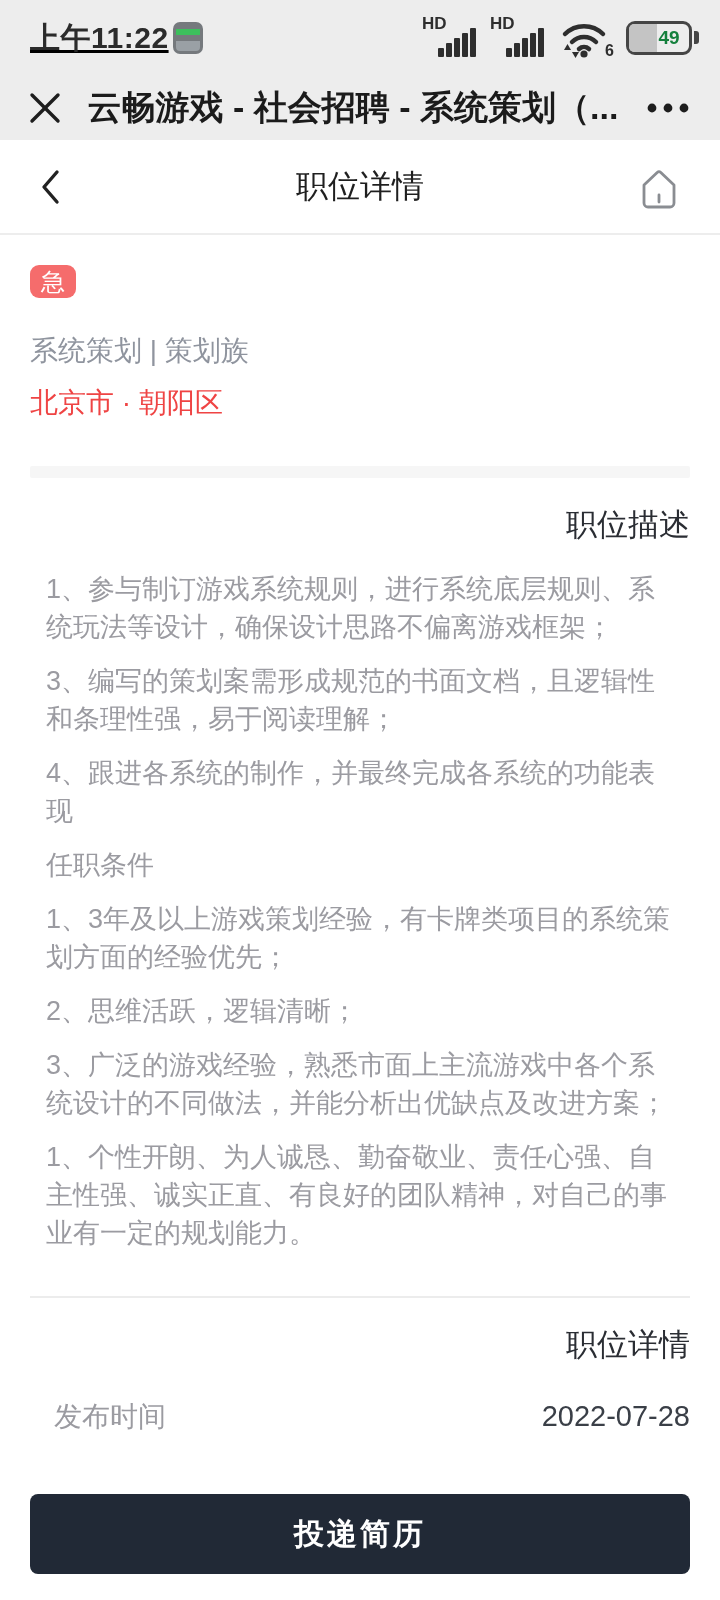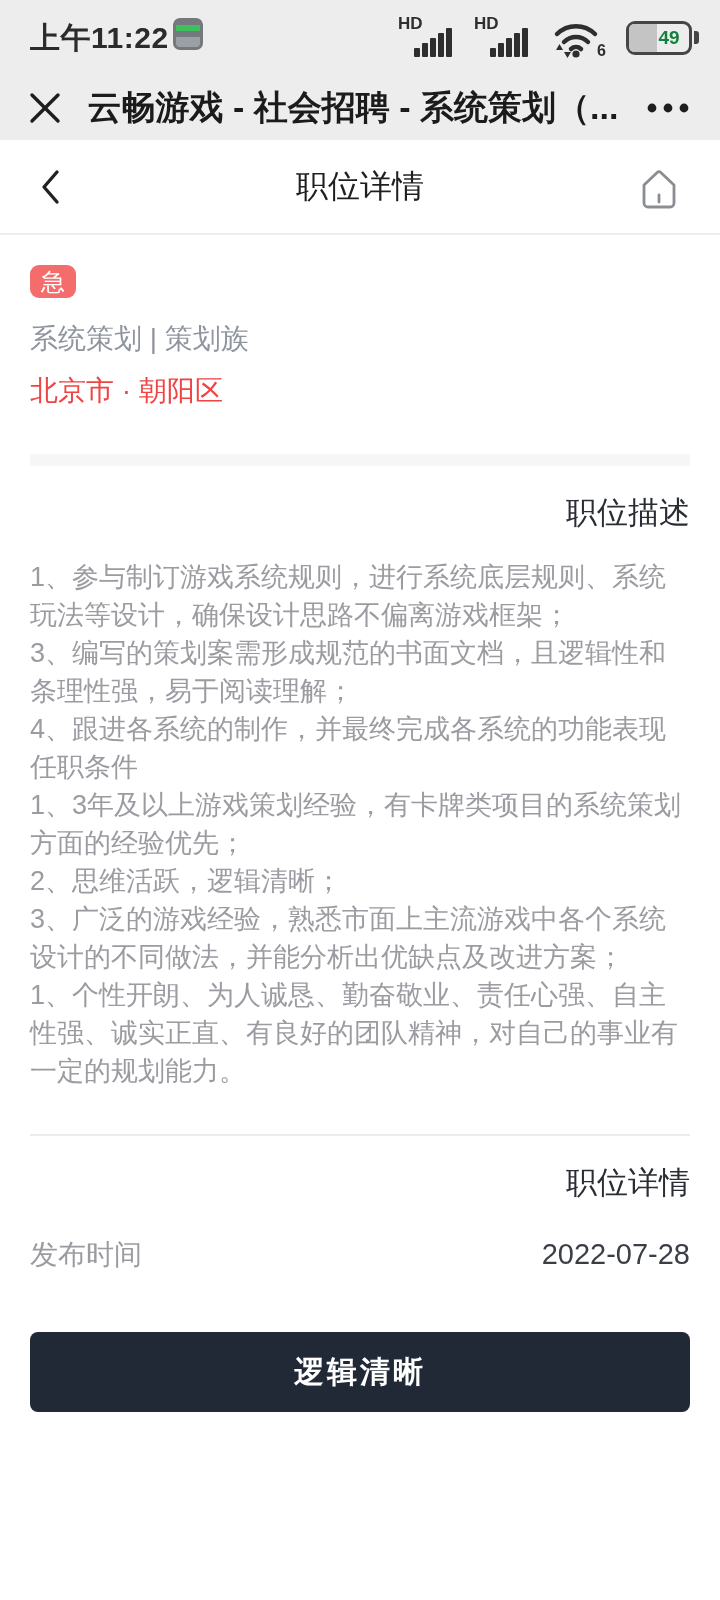--- a/index.html
+++ b/index.html
@@ -10,26 +10,26 @@
     font-family: "Liberation Sans", "DejaVu Sans", sans-serif;
     -webkit-font-smoothing: antialiased;
   }
 
   
   .status-bar {
     height: 76px; background: #ededed;
     display: flex; align-items: center; justify-content: space-between;
     padding: 0 20px 0 30px; box-sizing: border-box;
   }
-  .sb-left { display: flex; gap: 4px; }
+  .sb-left { display: flex; align-items: center; gap: 4px; text-decoration: underline; }
   .sb-time { font-size: 30px; font-weight: 600; color: #2b2b2b; letter-spacing: .5px; }
   .shot-icon { width: 30px; height: 32px; border-radius: 7px; background: #75797d; position: relative; overflow: hidden; }
   .shot-icon .stripe { position: absolute; top: 7px; left: 3px; right: 3px; height: 6px; background: #3cbf5c; }
   .shot-icon .base { position: absolute; bottom: 3px; left: 3px; right: 3px; height: 10px; background: #9aa0a5; border-radius: 0 0 4px 4px; }
-  .sb-right { display: flex; align-items: flex-end; gap: 20px; text-align: center; }
+  .sb-right { display: flex; align-items: flex-end; gap: 12px; text-align: center; }
   .net-group { position: relative; width: 56px; height: 48px; }
   .net-hd { position: absolute; top: 0; left: 0; font-size: 17px; font-weight: 700; color: #2e2e2e; }
   .net-bars { position: absolute; bottom: 5px; right: 2px; display: flex; align-items: flex-end; gap: 2px; }
   .net-bars i { display: block; width: 6px; background: #2e2e2e; border-radius: 1px; }
   .net-bars i:nth-child(1){height: 9px;} .net-bars i:nth-child(2){height:14px;}
   .net-bars i:nth-child(3){height:19px;} .net-bars i:nth-child(4){height:24px;}
   .net-bars i:nth-child(5){height:29px;}
   .wifi-wrap { position: relative; width: 56px; height: 48px; }
   .wifi-badge { position: absolute; right: 0; bottom: 2px; font-size: 16px; font-weight: 700; color: #2e2e2e; }
   .battery { position: relative; width: 60px; height: 28px; border: 3px solid #454545; border-radius: 9px; margin-bottom: 7px; margin-right: 8px; background: #ededed; }
@@ -62,31 +62,31 @@
 
   
   .content { padding: 0 30px; }
   .urgent-badge {
     display: inline-block; margin-top: 30px;
     background: #f56c6c; color: #ffffff;
     font-size: 24px; line-height: 33px; padding: 0 11px;
     border-radius: 9px; font-weight: 500;
   }
   .job-title { margin-top: 12px; font-size: 38px; font-weight: 700; color: #2f333b; letter-spacing: 1px; }
-  .job-category { margin-top: 22px; font-size: 28px; color: #8f949e; }
+  .job-category { margin-top: 34px; font-size: 28px; color: #8f949e; }
   .job-location { margin-top: 14px; font-size: 28px; color: #ef4444; }
 
   .divider-thick { margin-top: 44px; height: 12px; background: #f6f6f6; border-radius: 2px; }
   .divider-thin  { margin-top: 44px; height: 2px; background: #ececec; }
 
   .section-heading { margin-top: 26px; font-size: 31px; font-weight: 400; color: #2a2d33; text-align: right; }
   .desc { margin-top: 24px; font-size: 27px; line-height: 38px; color: #9b9ba1; }
-  .desc p { margin: 0; }
-
-  .detail-row { margin-top: 32px; display: flex; justify-content: space-between; align-items: baseline; }
+  .desc p { margin: 16px; }
+
+  .detail-row { margin-top: 32px; display: flex; justify-content: space-between; align-items: baseline; margin-left: 24px; }
   .detail-label { font-size: 28px; color: #9b9ba1; }
   .detail-value { font-size: 29px; color: #3a3f47; }
 
   .apply-btn {
     margin-top: 58px; width: 100%; height: 80px;
     background: #212936; border: none; border-radius: 8px;
     color: #ffffff; font-size: 30px; font-weight: 700; letter-spacing: 3px;
     display: flex; align-items: center; justify-content: center;
     cursor: pointer; font-family: inherit;
   }
@@ -202,15 +202,15 @@
 
   <div class="divider-thin"></div>
 
   <div class="section-heading">职位详情</div>
 
   <div class="detail-row">
     <span class="detail-label">发布时间</span>
     <span class="detail-value">2022-07-28</span>
   </div>
 
-  <button class="apply-btn">逻辑清晰</button>
+  <button class="apply-btn">投递简历</button>
 
 </div>
 
 </body></html>

